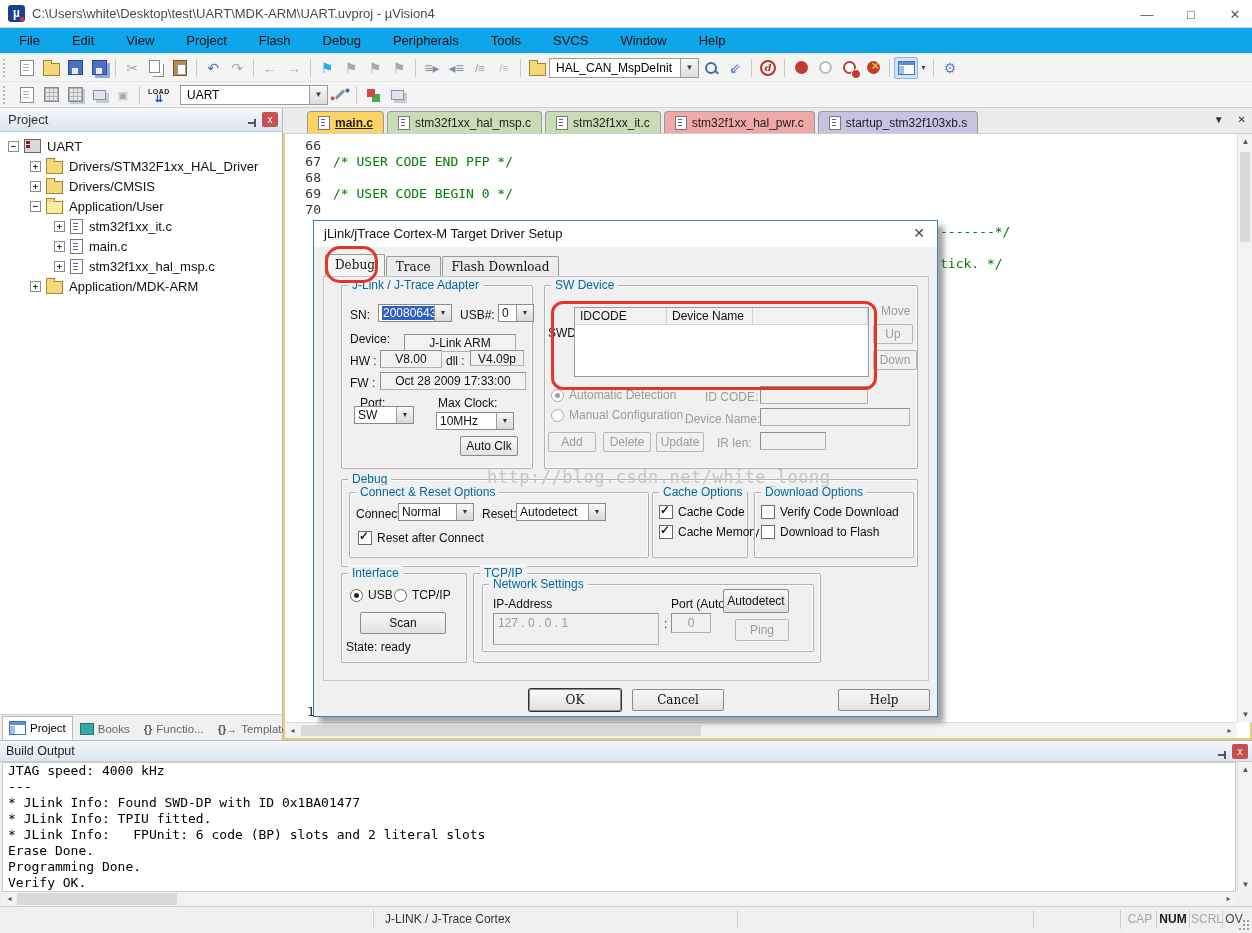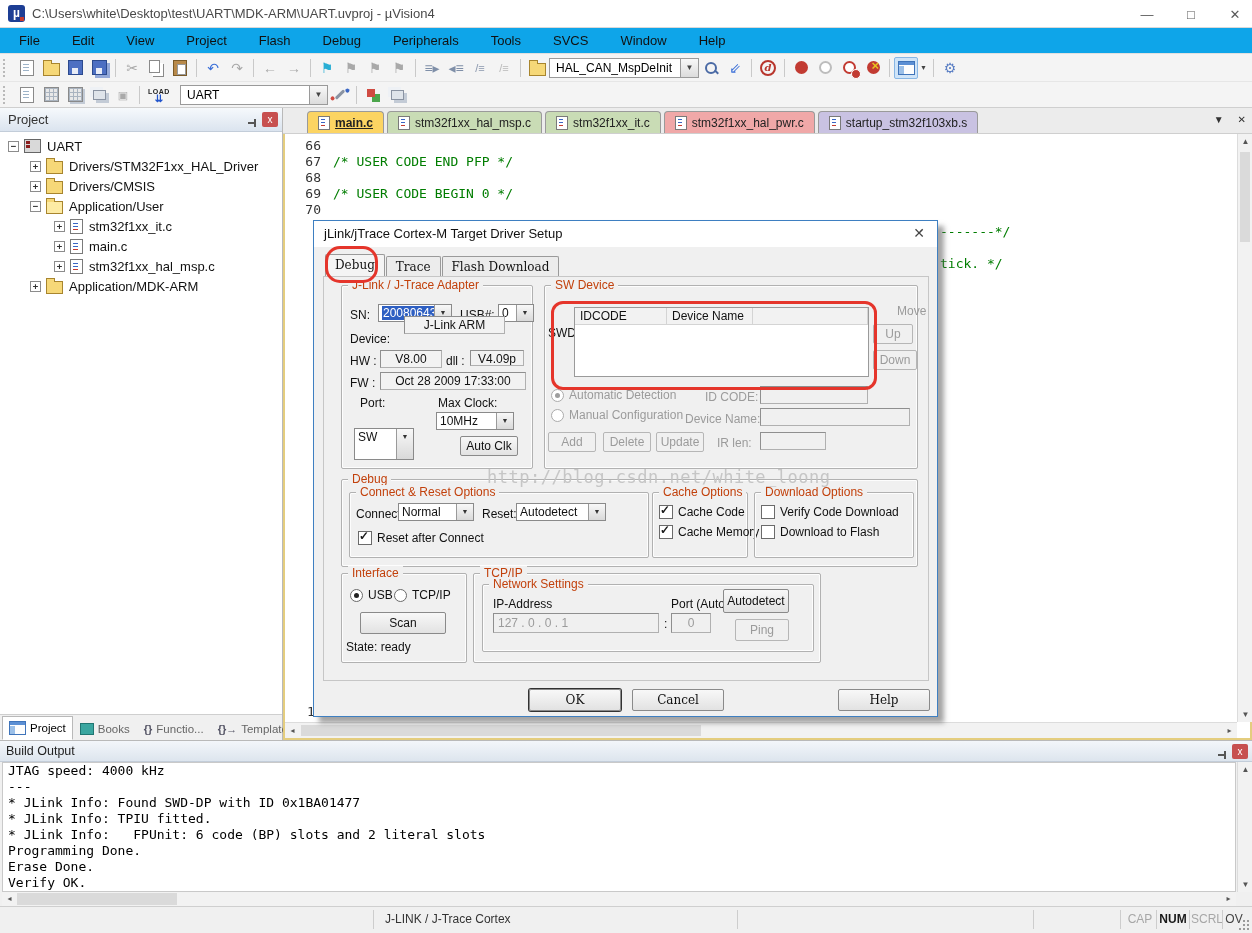--- a/index.html
+++ b/index.html
@@ -128,21 +128,21 @@
 
   
   .dlg{position:absolute;left:313px;top:220px;width:625px;height:497px;background:#f0f0f0;border:1px solid #3e7fc1;box-shadow:6px 6px 5px rgba(90,90,90,.55);z-index:20;box-sizing:border-box;}
   .dlg-title{position:absolute;left:0;top:0;right:0;height:26px;background:#fff;font-size:13px;color:#111;padding:5px 0 0 10px;box-sizing:border-box;}
   .dlg-close{position:absolute;right:12px;top:4px;font-size:14px;color:#444;}
   .dlg-tabs{position:absolute;left:11px;top:32px;height:23px;display:flex;align-items:flex-end;}
   .dtab{display:inline-block;padding:3px 9px 2px;border:1px solid #9a9a9a;border-bottom:none;background:#ececec;font-family:"DejaVu Serif",serif;font-size:12px;color:#111;margin-right:1px;border-radius:2px 2px 0 0;}
   .dtab.active{background:#f4f4f4;padding-bottom:4px;position:relative;z-index:2;}
   .dlg-page{position:absolute;left:9px;top:55px;width:606px;height:405px;border:1px solid #c6c6c6;background:#f0f0f0;box-sizing:border-box;}
   .grp{position:absolute;border:1px solid #b1b1b1;border-radius:2px;box-shadow:inset 0 0 0 1px #fdfdfd;}
-  .leg{position:absolute;top:-8px;left:6px;background:#f0f0f0;padding:0 4px;font-size:12px;color:#c2410c;white-space:nowrap;}
+  .leg{position:absolute;top:-8px;left:6px;background:#f0f0f0;padding:0 4px;font-size:12px;color:#0369a1;white-space:nowrap;}
   .lbl{position:absolute;font-size:12px;color:#111;white-space:nowrap;}
   .lbl.dis{color:#9b9b9b;}
   .fld{position:absolute;background:#f2f2f2;border:1px solid #b0b0b0;border-top-color:#8f8f8f;border-left-color:#8f8f8f;font-size:12px;color:#111;text-align:center;line-height:16px;box-sizing:border-box;white-space:nowrap;overflow:hidden;}
   .fld.inputdis{background:#f0f0f0;color:#9b9b9b;text-align:left;padding-left:4px;}
   .cmb{position:absolute;background:#fff;border:1px solid #8a8a8a;box-sizing:border-box;font-size:12px;}
   .cmb .v{position:absolute;left:3px;top:1px;right:17px;white-space:nowrap;overflow:hidden;color:#111;}
   .cmb .v .hilite{background:#2e5fc2;color:#fff;padding:0 1px;}
   .cmb .dd{position:absolute;right:0;top:0;bottom:0;width:16px;background:linear-gradient(#f8f8f8,#d9d9d9);border-left:1px solid #9a9a9a;font-size:7px;color:#333;text-align:center;line-height:16px;}
   .dbtn{position:absolute;background:linear-gradient(#f8f8f8,#e2e2e2);border:1px solid #8a8a8a;border-radius:2px;font-size:12px;color:#111;text-align:center;box-sizing:border-box;display:flex;align-items:center;justify-content:center;}
   .dbtn.dis{color:#9b9b9b;border-color:#b6b6b6;background:#f0f0f0;}
@@ -482,22 +482,22 @@
         <i class="ic ic-pin"></i>
         <span class="panel-close">x</span>
       </span>
     </div>
     <div class="build-body">
       <div class="bline">JTAG speed: 4000 kHz</div>
       <div class="bline">---</div>
       <div class="bline">* JLink Info: Found SWD-DP with ID 0x1BA01477</div>
       <div class="bline">* JLink Info: TPIU fitted.</div>
       <div class="bline">* JLink Info:   FPUnit: 6 code (BP) slots and 2 literal slots</div>
+      <div class="bline">Erase Done.</div>
       <div class="bline">Programming Done.</div>
-      <div class="bline">Erase Done.</div>
       <div class="bline">Verify OK.</div>
     </div>
     <div class="build-vscroll">
       <span class="sb-arrow" style="top:0">▲</span>
       <span class="sb-arrow" style="bottom:0">▼</span>
     </div>
     <div class="build-hscroll">
       <span class="sb-arrow" style="left:0;top:-1px">◂</span>
       <span class="sb-thumb" style="left:15px;top:1px;bottom:1px;width:160px"></span>
       <span class="sb-arrow" style="right:0;top:-1px">▸</span>
@@ -538,51 +538,51 @@
       <span class="cmb" style="left:36px;top:18px;width:74px;height:18px">
         <span class="v"><span class="hilite">20080643</span></span>
         <span class="dd">▼</span>
       </span>
       <span class="lbl" style="left:118px;top:22px">USB#:</span>
       <span class="cmb" style="left:156px;top:18px;width:36px;height:18px">
         <span class="v">0</span>
         <span class="dd">▼</span>
       </span>
       <span class="lbl" style="left:8px;top:46px">Device:</span>
-      <span class="fld" style="left:62px;top:30px;width:101px;height:18px">J-Link ARM</span>
+      <span class="fld" style="left:62px;top:48px;width:112px;height:18px">J-Link ARM</span>
       <span class="lbl" style="left:8px;top:68px">HW :</span>
       <span class="fld" style="left:38px;top:64px;width:62px;height:18px">V8.00</span>
       <span class="lbl" style="left:104px;top:68px">dll :</span>
       <span class="fld" style="left:128px;top:64px;width:54px;height:16px">V4.09p</span>
       <span class="lbl" style="left:8px;top:90px">FW :</span>
       <span class="fld" style="left:38px;top:86px;width:146px;height:18px">Oct 28 2009 17:33:00</span>
       <span class="lbl" style="left:18px;top:110px">Port:</span>
       <span class="lbl" style="left:96px;top:110px">Max Clock:</span>
-      <span class="cmb" style="left:12px;top:142px;width:60px;height:32px">
+      <span class="cmb" style="left:12px;top:120px;width:60px;height:18px">
         <span class="v">SW</span>
         <span class="dd">▼</span>
       </span>
       <span class="cmb" style="left:94px;top:126px;width:78px;height:18px">
         <span class="v">10MHz</span>
         <span class="dd">▼</span>
       </span>
       <span class="dbtn" style="left:118px;top:150px;width:58px;height:20px">Auto Clk</span>
     </div>
 
     <div class="grp" style="left:230px;top:64px;width:372px;height:182px">
       <span class="leg">SW Device</span>
       <span class="lbl" style="left:3px;top:40px">SWD</span>
       <div class="swtable" style="left:29px;top:21px;width:295px;height:70px">
         <div class="hdr">
           <span class="th" style="width:92px">IDCODE</span>
           <span class="th" style="width:86px">Device Name</span>
           <span class="th" style="flex:1"></span>
         </div>
       </div>
-      <span class="lbl dis" style="left:352px;top:18px">Move</span>
+      <span class="lbl dis" style="left:336px;top:18px">Move</span>
       <span class="dbtn dis" style="left:328px;top:38px;width:40px;height:20px">Up</span>
       <span class="dbtn dis" style="left:328px;top:64px;width:44px;height:20px">Down</span>
       <span class="rad dis on" style="left:6px;top:102px">
           <span class="ci"></span>
           <span>Automatic Detection</span>
         </span>
       <span class="lbl dis" style="left:160px;top:104px">ID CODE:</span>
       <span class="fld inputdis" style="left:215px;top:100px;width:108px;height:18px"></span>
       <span class="rad dis" style="left:6px;top:122px">
           <span class="ci"></span>
@@ -653,21 +653,21 @@
       <span class="dbtn" style="left:18px;top:38px;width:86px;height:22px">Scan</span>
       <span class="lbl" style="left:4px;top:66px">State: ready</span>
     </div>
 
     <div class="grp" style="left:159px;top:352px;width:346px;height:88px">
       <span class="leg">TCP/IP</span>
       <div class="grp" style="left:8px;top:10px;width:330px;height:66px">
         <span class="leg">Network Settings</span>
         <span class="lbl" style="left:10px;top:12px">IP-Address</span>
         <span class="lbl" style="left:188px;top:12px">Port (Auto: 0)</span>
-        <span class="fld inputdis" style="left:10px;top:28px;width:166px;height:20px;line-height:18px">127 .   0   .   0   .   1</span>
+        <span class="fld inputdis" style="left:10px;top:28px;width:166px;height:32px;line-height:18px">127 .   0   .   0   .   1</span>
         <span class="lbl" style="left:181px;top:32px">:</span>
         <span class="fld inputdis" style="left:188px;top:28px;width:40px;height:20px;line-height:18px;text-align:center;padding-left:0">0</span>
         <span class="dbtn" style="left:240px;top:4px;width:66px;height:24px">Autodetect</span>
         <span class="dbtn dis" style="left:252px;top:34px;width:54px;height:22px">Ping</span>
       </div>
     </div>
 
 
     <span class="dbtn bmp default" style="left:215px;top:468px;width:92px;height:22px">OK</span>
     <span class="dbtn bmp" style="left:318px;top:468px;width:92px;height:22px">Cancel</span>

